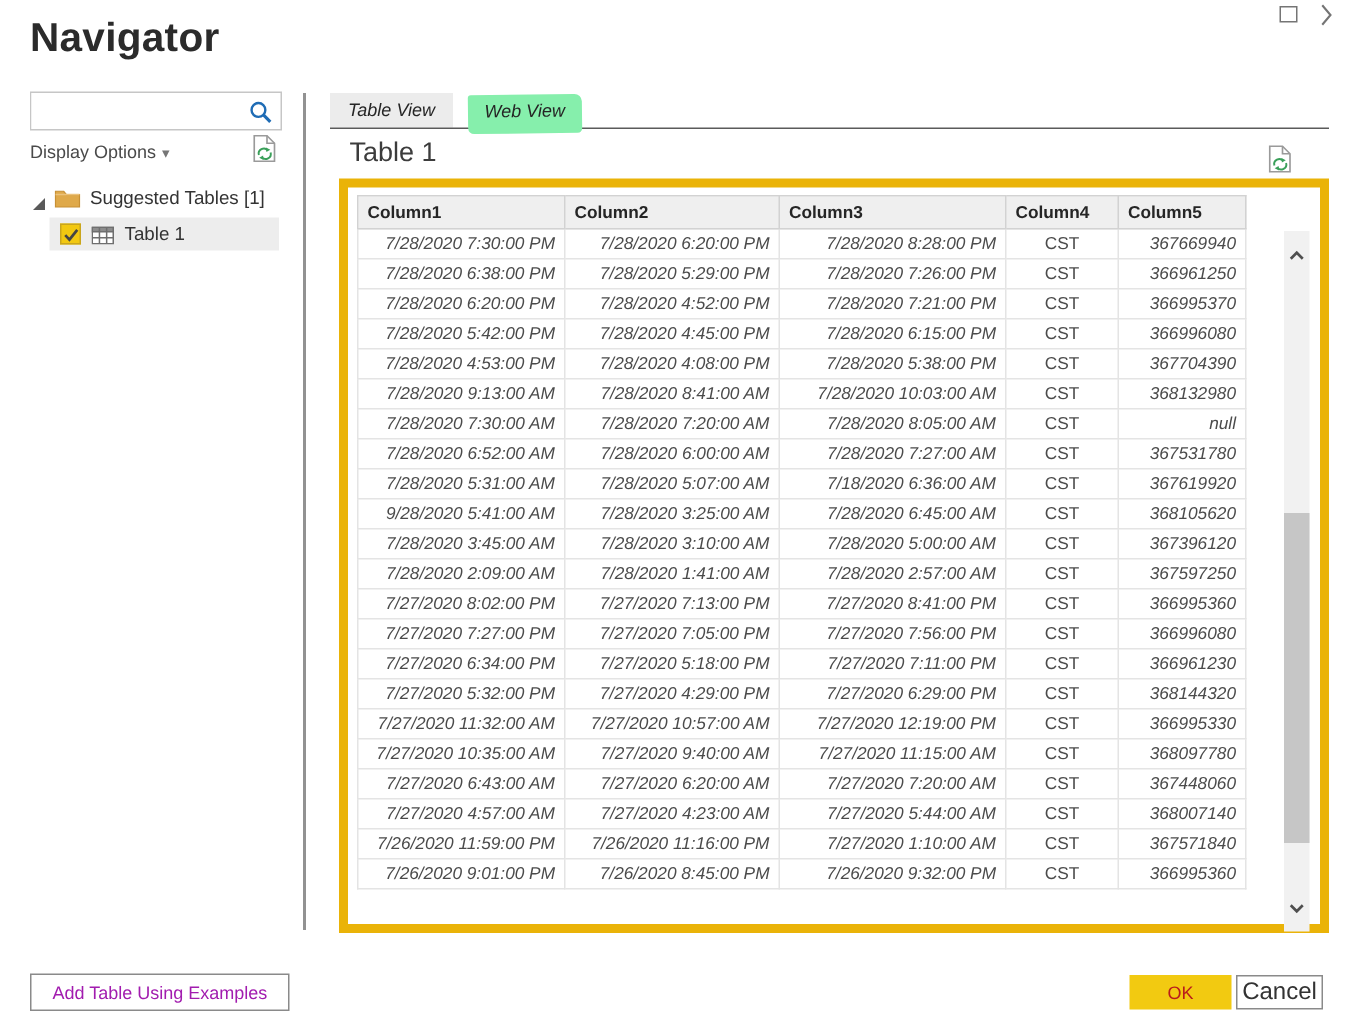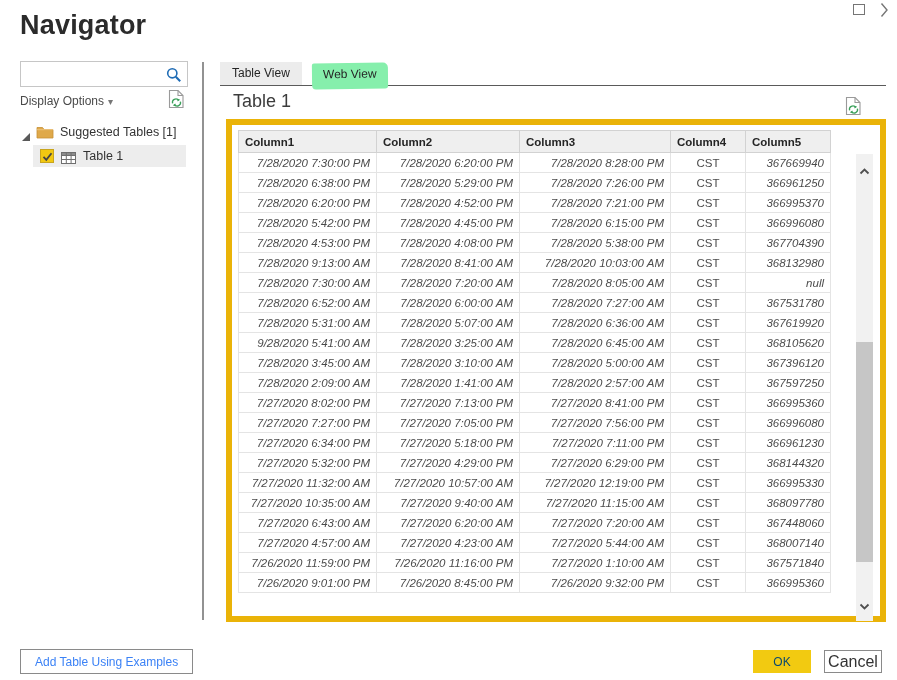--- a/index.html
+++ b/index.html
@@ -30,21 +30,21 @@
 
   .tree-child { position:absolute; left:33px; top:145px; width:153px; height:22px; background:#ededed; }
   .checkbox { position:absolute; left:7px; top:4px; width:14px; height:14px; background:#f2c811; border:1px solid #c9a51d; }
   .checkbox svg { position:absolute; left:0; top:0; }
   .table-icon { position:absolute; left:28px; top:5px; width:15px; height:12px; }
   .tree-child-label { position:absolute; left:50px; top:4px; font-size:12.5px; color:#333; }
 
   .divider { position:absolute; left:202px; top:62px; width:2px; height:558px; background:#929292; }
 
   
-  .tabs { position:absolute; left:220px; top:62px; height:23px; display:flex; align-items:stretch; }
+  .tabs { position:absolute; left:220px; top:62px; height:23px; display:flex; align-items:stretch;font-style:italic; }
   .tab { font-size:12px; color:#252525; line-height:23px; padding:0 12px; cursor:default; }
   .tab-selected { background:#ececec; }
   .tab-web { padding:0; margin-left:10px; position:relative; z-index:2; }
   .tab-web .hl { display:inline-block; background:#86efac; padding:2px 11px 6px 11px; margin-top:1px; line-height:18px;
                  border-radius:2px 5px 3px 4px; transform:rotate(-0.7deg); }
   .tab-underline { position:absolute; left:220px; top:85px; width:666px; height:1px; background:#5a5a5a; }
 
   
   .preview-title { position:absolute; left:233px; top:91px; font-size:18px; font-weight:400; color:#3c3c3c; }
   .preview-refresh { position:absolute; left:845px; top:96px; width:17px; height:20px; }
@@ -61,23 +61,23 @@
 
   
   .vscroll { position:absolute; left:624px; top:29px; width:17px; height:467px; background:#f1f1f1; }
   .vscroll .arrow-up { position:absolute; left:3px; top:7px; }
   .vscroll .arrow-down { position:absolute; left:3px; bottom:7px; }
   .vscroll .thumb { position:absolute; left:0; top:188px; width:17px; height:220px; background:#c6c6c6; }
 
   
   button { font-family:inherit; cursor:pointer; }
   .btn-add { position:absolute; left:20px; top:649px; height:25px; padding:0 14px; background:#fff;
-             border:1px solid #8a8a8a; font-size:12px; color:#3b82f6; }
-  .btn-ok { position:absolute; left:753px; top:650px; width:58px; height:23px; background:#f2ca11; border:none;
-            font-size:12px; color:#0c4a6e; }
+             border:1px solid #8a8a8a; font-size:12px; color:#a21caf; }
+  .btn-ok { position:absolute; left:753px; top:650px; width:68px; height:23px; background:#f2ca11; border:none;
+            font-size:12px; color:#b91c1c; }
   .btn-cancel { position:absolute; left:824px; top:650px; width:58px; height:23px; background:#fff;
                 border:1px solid #8a8a8a; font-size:16px; color:#333; }
 </style>
 </head>
 <body>
 
 <div class="app">
 
   <div class="win-max"></div>
   <div class="win-chevron">
@@ -237,21 +237,21 @@
           <tr>
             <td class="cell-num">7/28/2020 6:52:00 AM</td>
             <td class="cell-num">7/28/2020 6:00:00 AM</td>
             <td class="cell-num">7/28/2020 7:27:00 AM</td>
             <td class="cell-text">CST</td>
             <td class="cell-num">367531780</td>
           </tr>
           <tr>
             <td class="cell-num">7/28/2020 5:31:00 AM</td>
             <td class="cell-num">7/28/2020 5:07:00 AM</td>
-            <td class="cell-num">7/28/2020 6:36:00 AM</td>
+            <td class="cell-num">7/18/2020 6:36:00 AM</td>
             <td class="cell-text">CST</td>
             <td class="cell-num">367619920</td>
           </tr>
           <tr>
             <td class="cell-num">9/28/2020 5:41:00 AM</td>
             <td class="cell-num">7/28/2020 3:25:00 AM</td>
             <td class="cell-num">7/28/2020 6:45:00 AM</td>
             <td class="cell-text">CST</td>
             <td class="cell-num">368105620</td>
           </tr>

